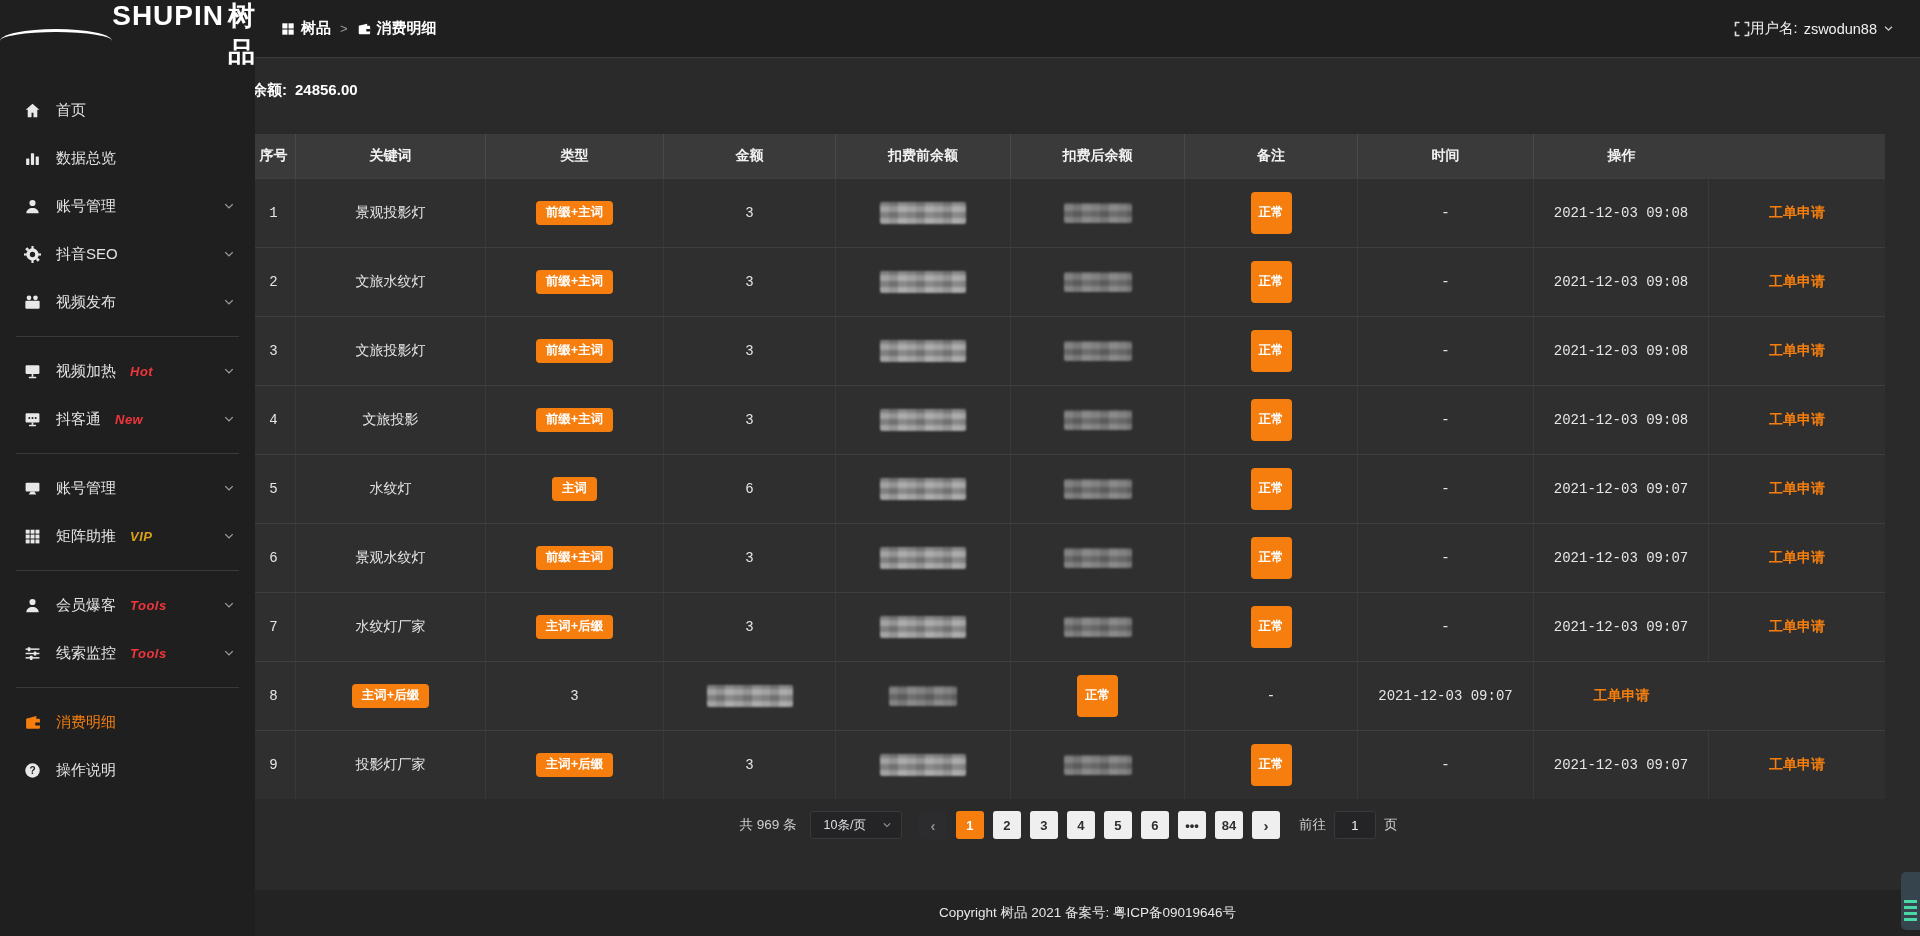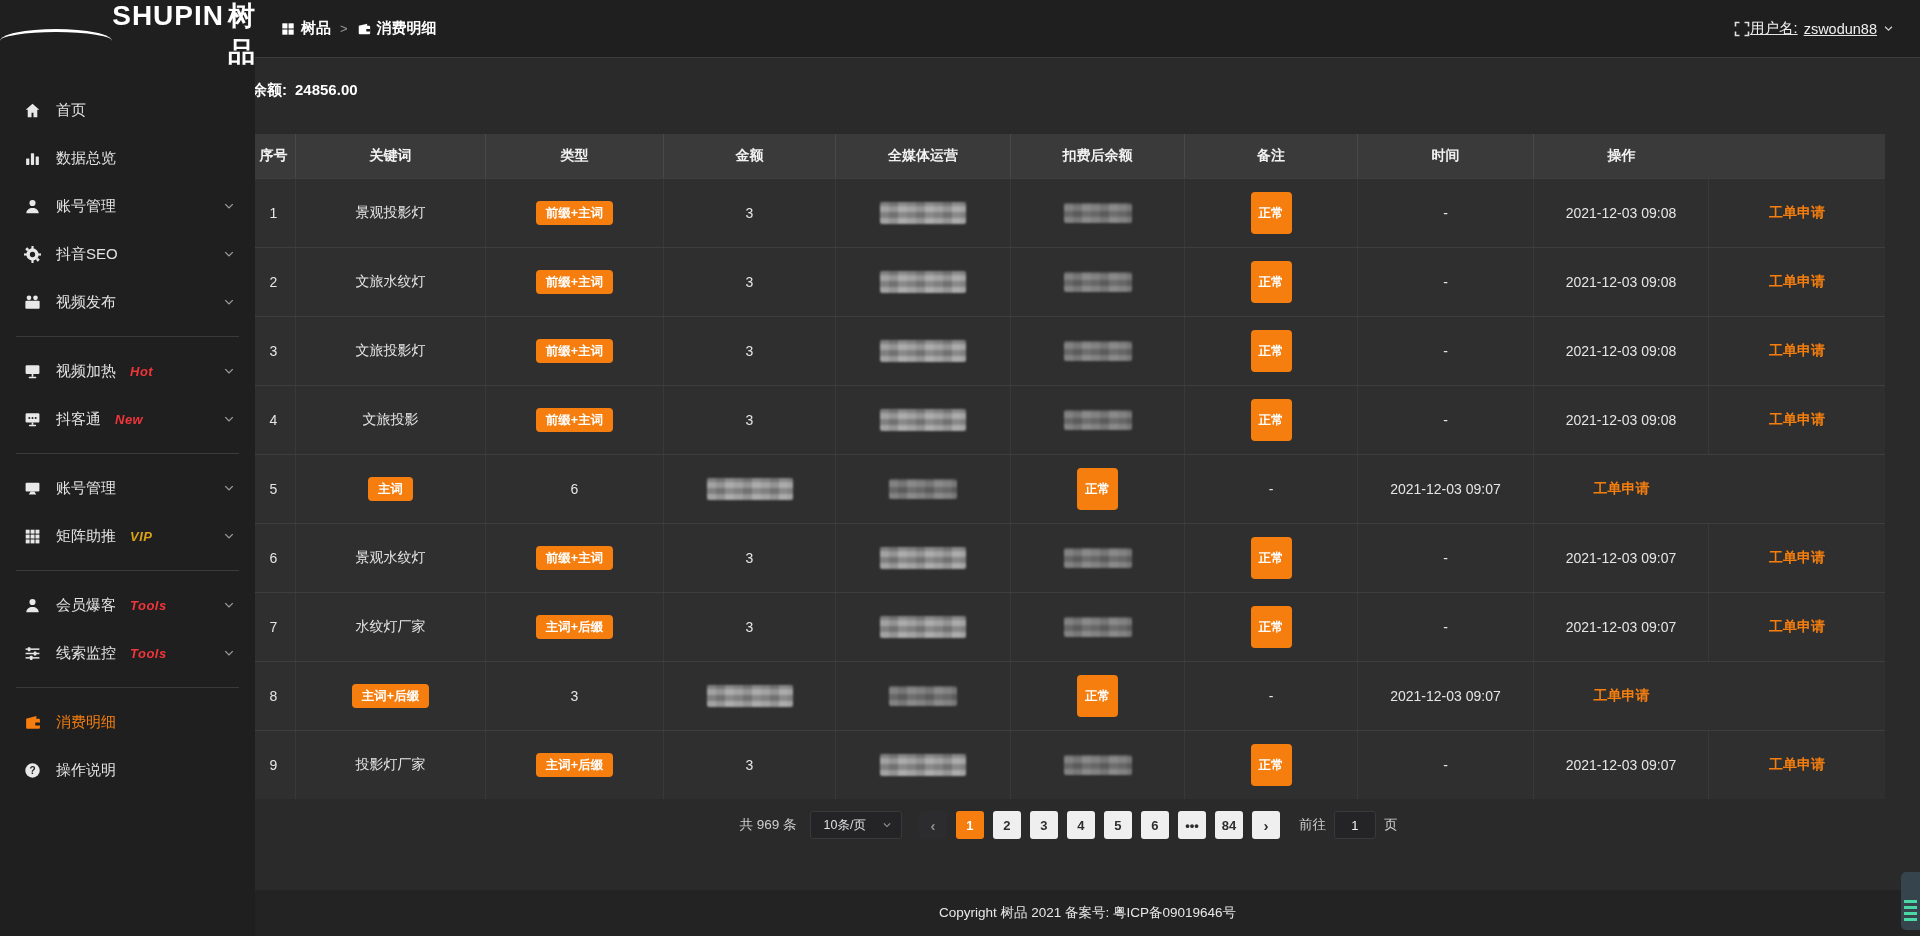--- a/index.html
+++ b/index.html
@@ -32,30 +32,30 @@
   .nav-chevron{margin-left:auto;color:#9c9c9c;display:flex;}
   .nav-chevron svg{width:12px;height:12px;}
   .nav-divider{height:1px;background:#3a3a3a;margin:10px 16px;}
   
   .topbar{position:absolute;left:255px;top:0;width:1665px;height:58px;background:#1f1f1f;border-bottom:1px solid #3c3c3c;display:flex;align-items:center;padding:0 26px;}
   .breadcrumb{display:flex;align-items:center;gap:9px;color:#fff;font-size:15px;font-weight:600;}
   .crumb{display:flex;align-items:center;gap:6px;cursor:pointer;}
   .crumb-icon{display:flex;color:#fff;}
   .crumb-icon svg{width:14px;height:14px;}
   .crumb-sep{color:#9a9a9a;font-size:13px;font-weight:400;}
-  .topbar-right{margin-left:auto;display:flex;align-items:center;text-decoration:underline;}
+  .topbar-right{margin-left:auto;display:flex;align-items:center;}
   .fs-btn{display:flex;color:#e0e0e0;cursor:pointer;}
   .fs-btn svg{width:16px;height:16px;}
   .user-drop{display:flex;align-items:center;gap:6px;color:#f0f0f0;font-size:14.5px;cursor:pointer;}
   .user-drop svg{width:11px;height:11px;color:#cfcfcf;}
   
   .main{position:absolute;left:239px;top:59px;width:1665px;height:831px;background:#2a2a2a;}
   .balance{margin:22px 0 0 13px;font-size:15px;font-weight:700;color:#fff;}
   .balance b{margin-left:8px;}
-  .table{width:1633px;margin:34px 0 0 13px;}
+  .table{width:1633px;margin:34px 0 0 13px;font-family:Liberation Mono, monospace;}
   .t-header,.t-row{display:grid;grid-template-columns:44px 190px 178px 172px 175px 174px 173px 176px 175px 176px;}
   .t-header{height:44px;background:#3a3a3b;}
   .th{display:flex;align-items:center;justify-content:center;font-size:14px;font-weight:700;color:#f2f2f2;border-right:1px solid rgba(255,255,255,.08);}
   .th:last-child{border-right:none;}
   .t-row{height:69px;background:#2f2f30;border-top:1px solid #3e3e41;}
   .td{display:flex;align-items:center;justify-content:center;font-size:14px;color:#e6e6e6;border-right:1px solid rgba(255,255,255,.05);}
   .td:last-child{border-right:none;}
   .badge{background:var(--accent);color:#fff;border-radius:4px;padding:6px 10px;font-size:12.5px;font-weight:600;line-height:1;}
   .badge.status{padding:15px 8px;}
   .redacted{width:86px;height:22px;border-radius:2px;opacity:.92;filter:blur(1.2px);
@@ -398,21 +398,21 @@
     <span>余额:</span><b>24856.00</b>
   </div>
 
   <div class="table">
     <div class="t-header">
 
     <div class="th">序号</div>
         <div class="th">关键词</div>
         <div class="th">类型</div>
         <div class="th">金额</div>
-        <div class="th">全媒体运营</div>
+        <div class="th">扣费前余额</div>
         <div class="th">扣费后余额</div>
         <div class="th">备注</div>
         <div class="th">时间</div>
         <div class="th">操作</div>
       </div>
     <div>
 
         <div class="t-row">
           <div class="td">1</div>
           <div class="td">景观投影灯</div>
@@ -500,20 +500,21 @@
           </div>
           <div class="td">-</div>
           <div class="td">2021-12-03 09:08</div>
           <div class="td">
             <span class="action-link">工单申请</span>
           </div>
         </div>
 
         <div class="t-row">
           <div class="td">5</div>
+          <div class="td">水纹灯</div>
           <div class="td">
             <span class="badge">主词</span>
           </div>
           <div class="td">6</div>
           <div class="td">
             <div class="redacted"></div>
           </div>
           <div class="td">
             <div class="redacted dim"></div>
           </div>

